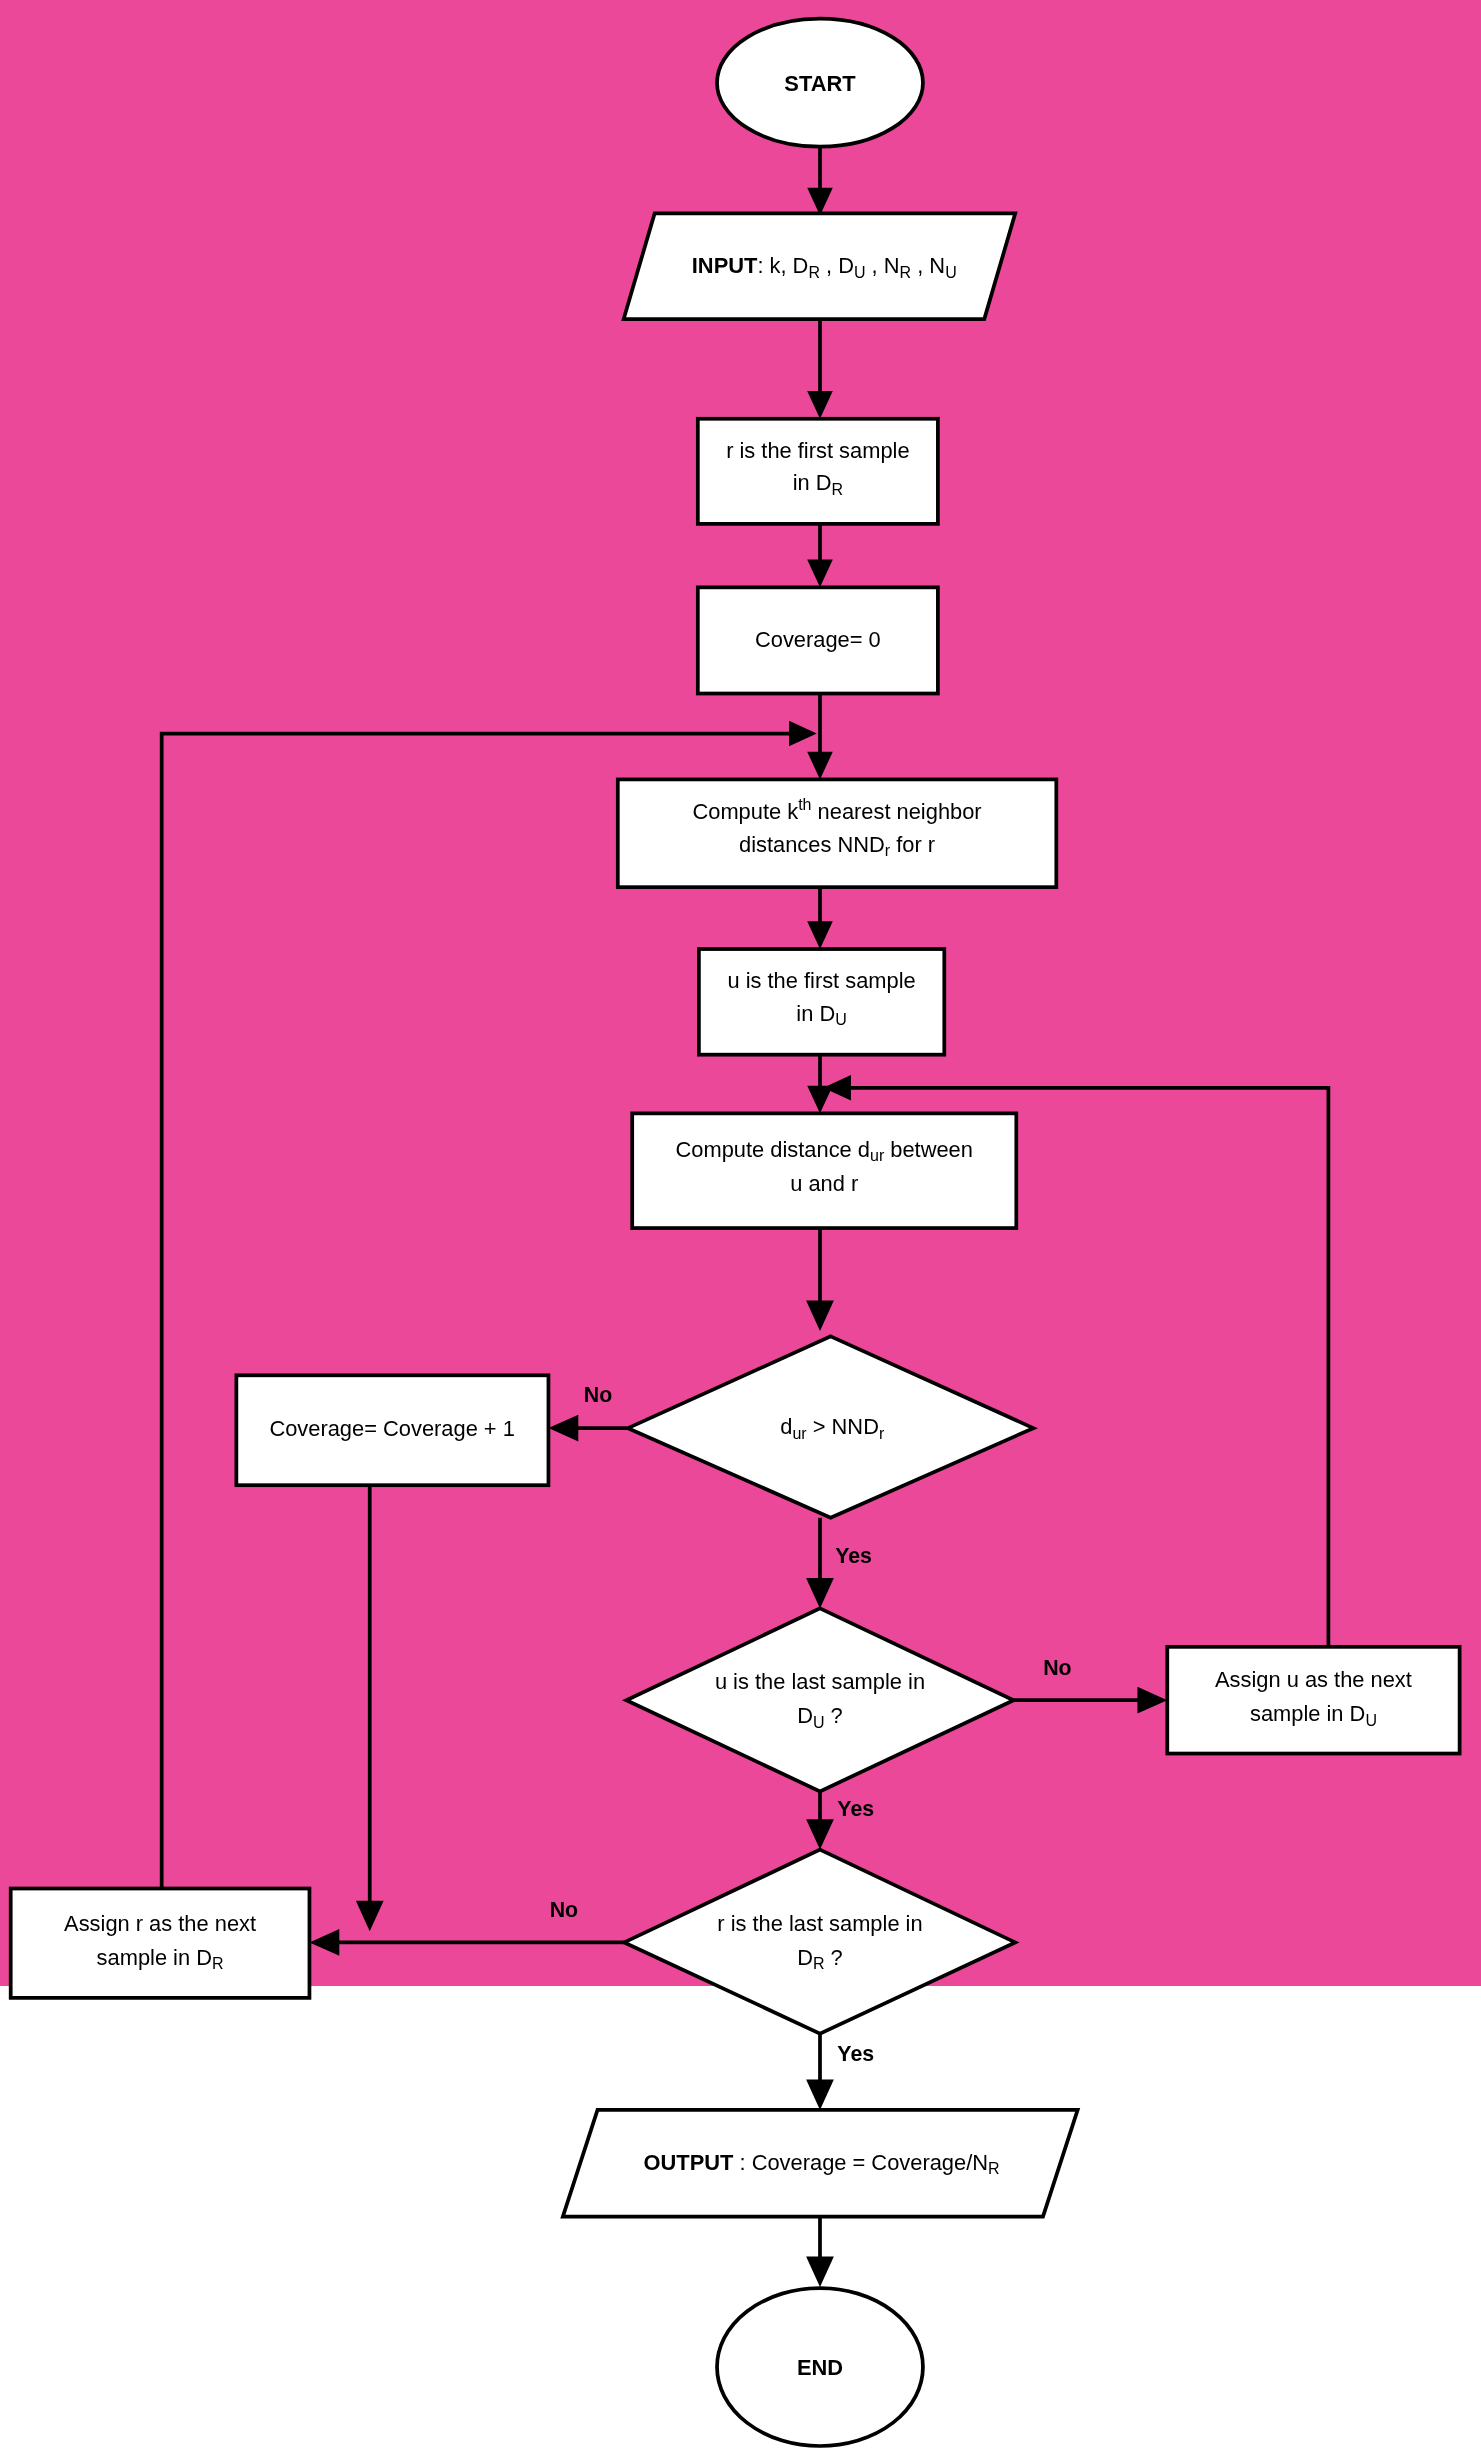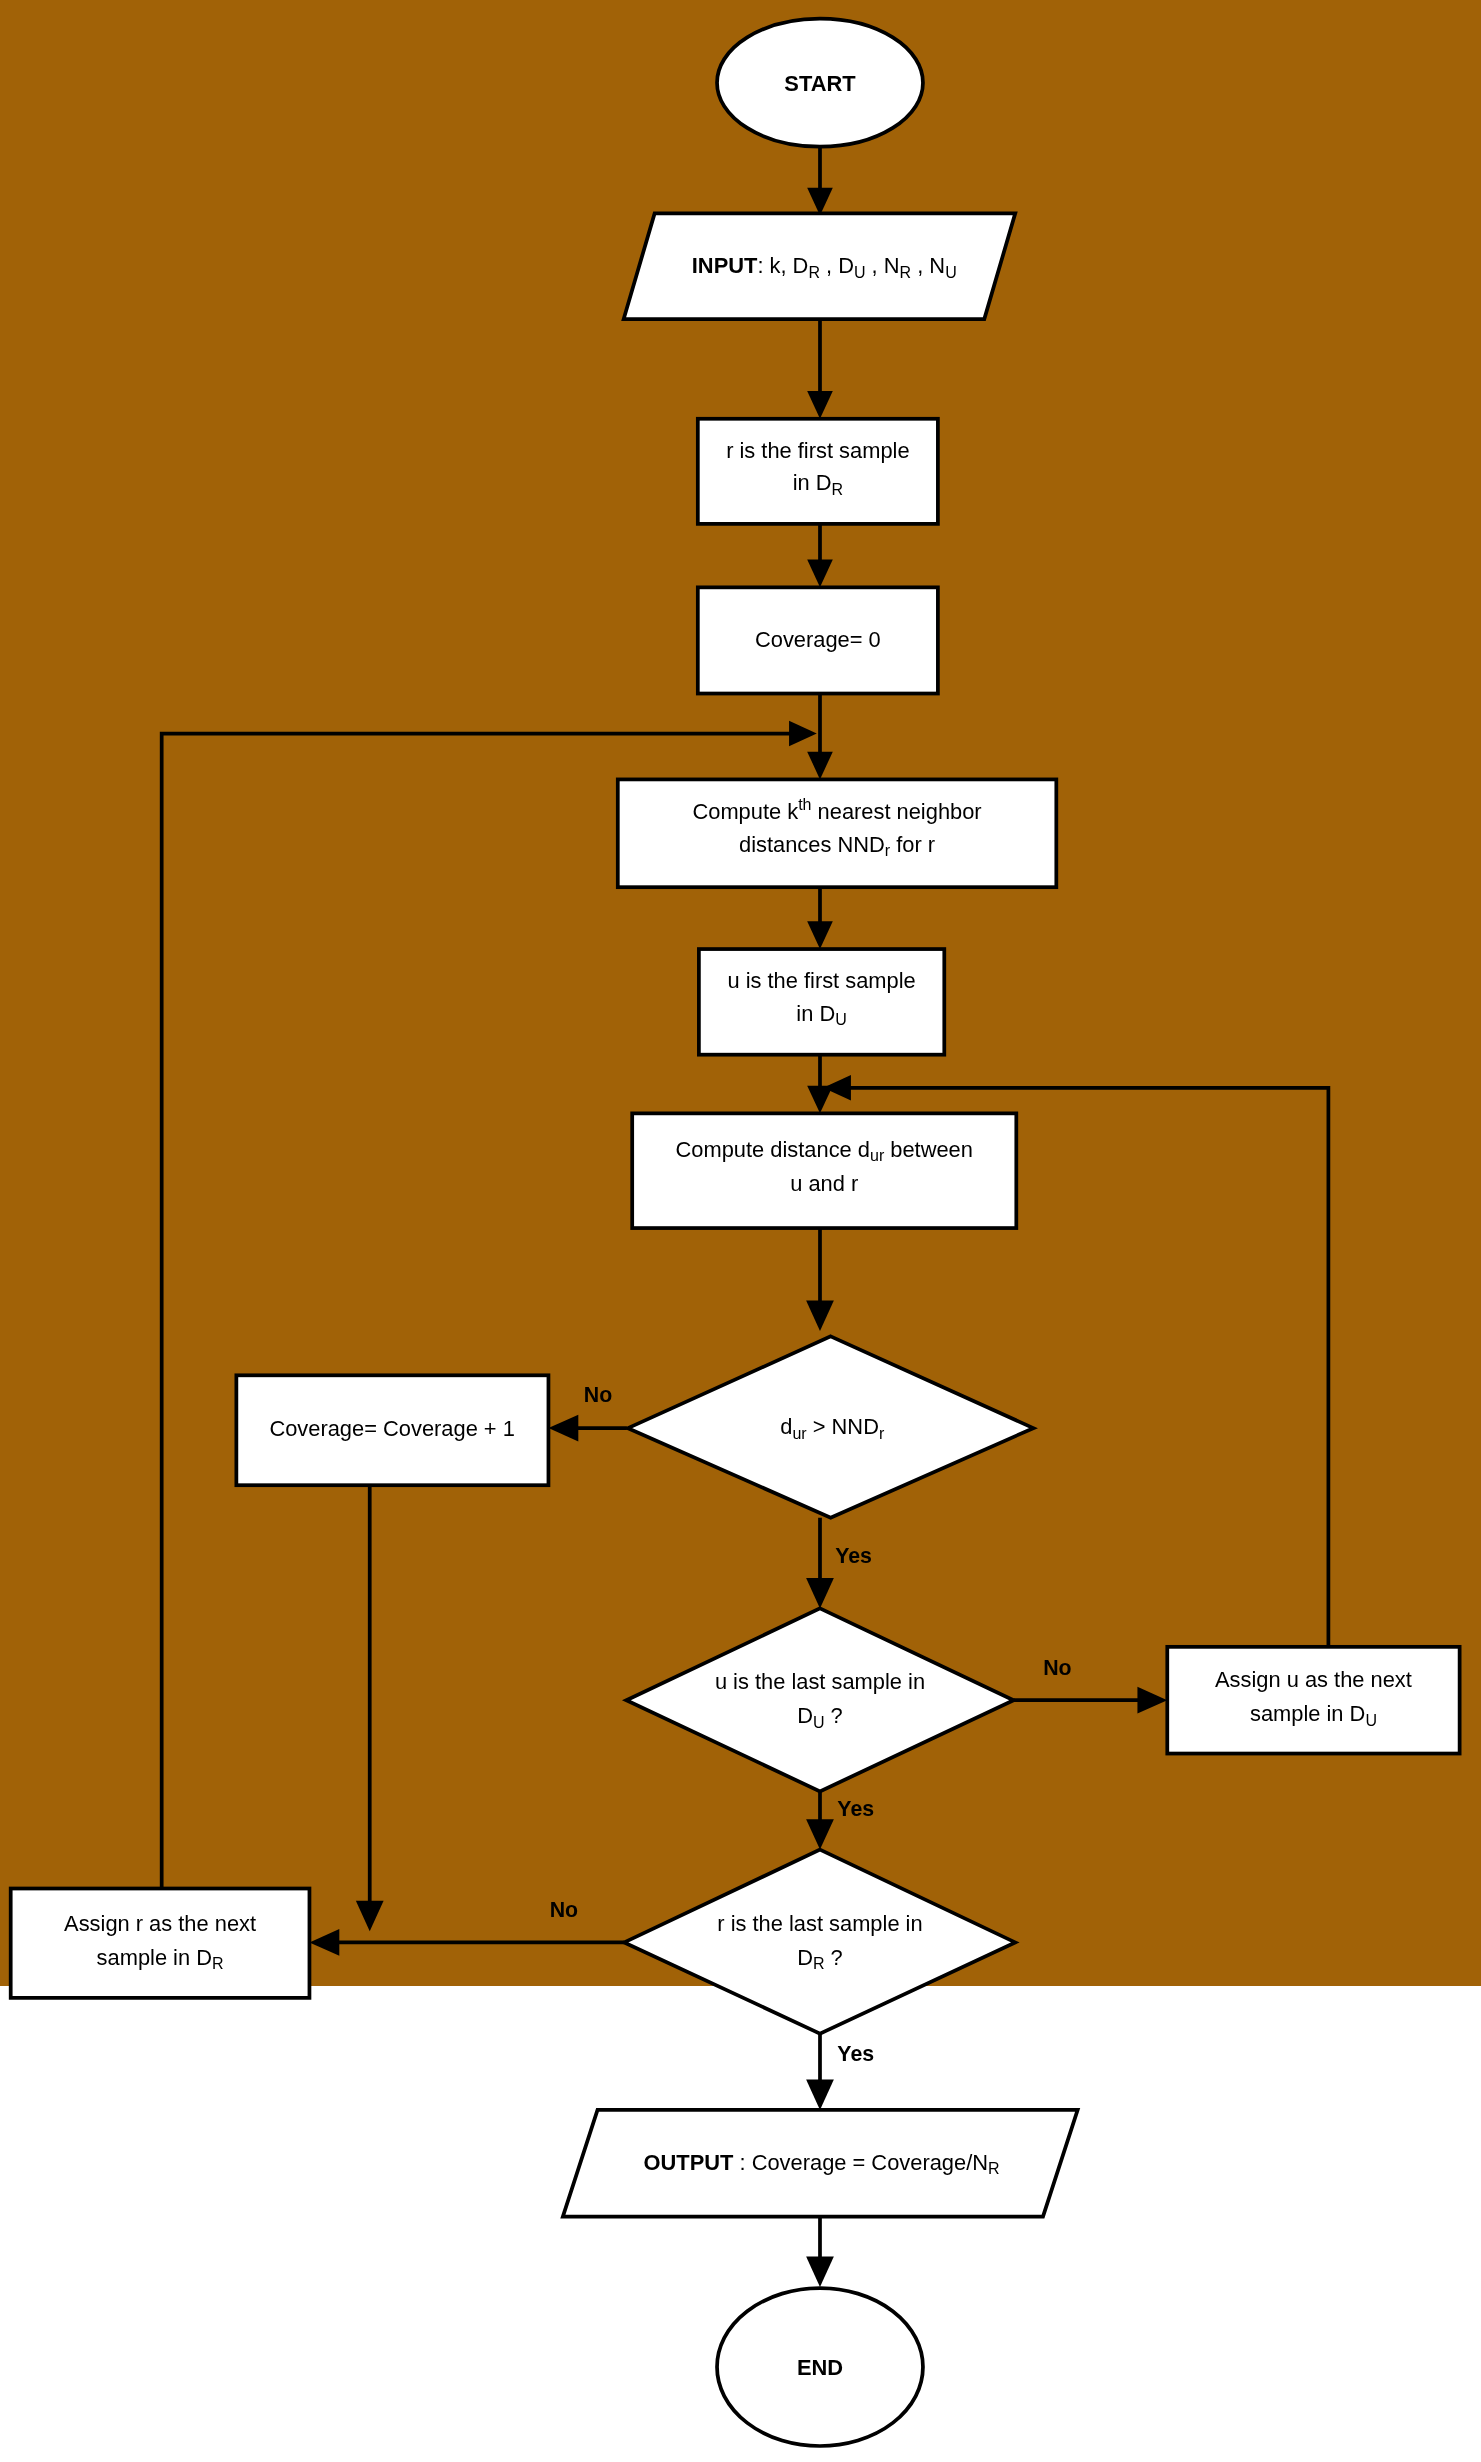--- a/index.html
+++ b/index.html
@@ -10,21 +10,21 @@
   }
   body {
     width: 1481px;
     height: 2462px;
     font-family: "Liberation Sans", sans-serif;
   }
   #flowchart-root {
     position: relative;
     width: 1481px;
     height: 1986px;
-    background: #a16207;
+    background: #ec4899;
   }
   svg#flow-svg {
     display: block;
     width: 1481px;
     height: 2462px;
   }
   .node-shape {
     fill: #ffffff;
     stroke: #000000;
     stroke-width: 7;

